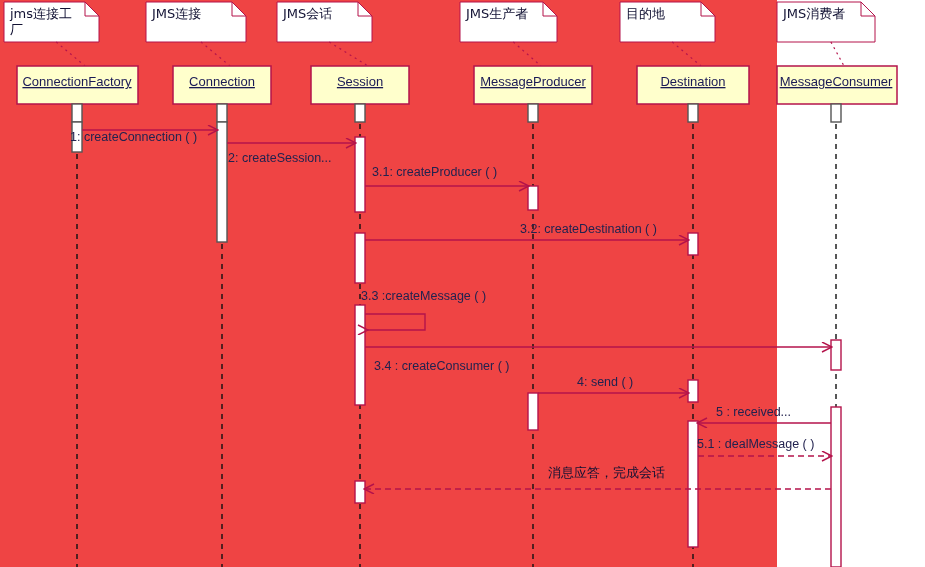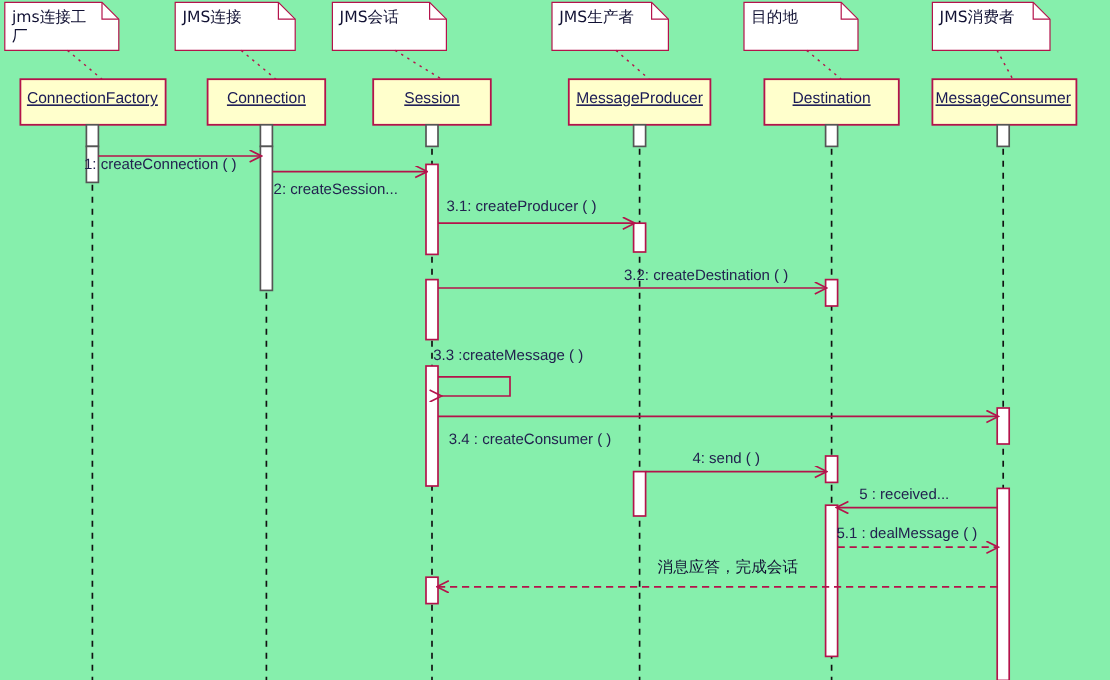--- a/index.html
+++ b/index.html
@@ -1,18 +1,18 @@
 <!DOCTYPE html>
 <html><head>
 <meta charset="utf-8">
 <style>
   html,body{margin:0;padding:0;background:#ffffff;}
   body{width:925px;height:567px;overflow:hidden;
        font-family:"Liberation Sans","DejaVu Sans",sans-serif;}
-  #stage{position:relative;width:925px;height:567px;background:#86efac;}
+  #stage{position:relative;width:777px;height:567px;background:#ef4444;}
   svg#canvas{position:absolute;left:0;top:0;width:925px;height:567px;}
   .obj-text{font-size:13px;fill:#1a1a55;text-anchor:middle;
             text-decoration:underline;font-family:"Liberation Sans","DejaVu Sans",sans-serif;}
   .msg-text{font-size:12.5px;fill:#22224f;font-family:"Liberation Sans","DejaVu Sans",sans-serif;}
   .cjk-text{font-size:13px;fill:#111133;font-family:"DejaVu Sans",sans-serif;}
 </style>
 </head>
 <body>
 
 <div id="stage">

